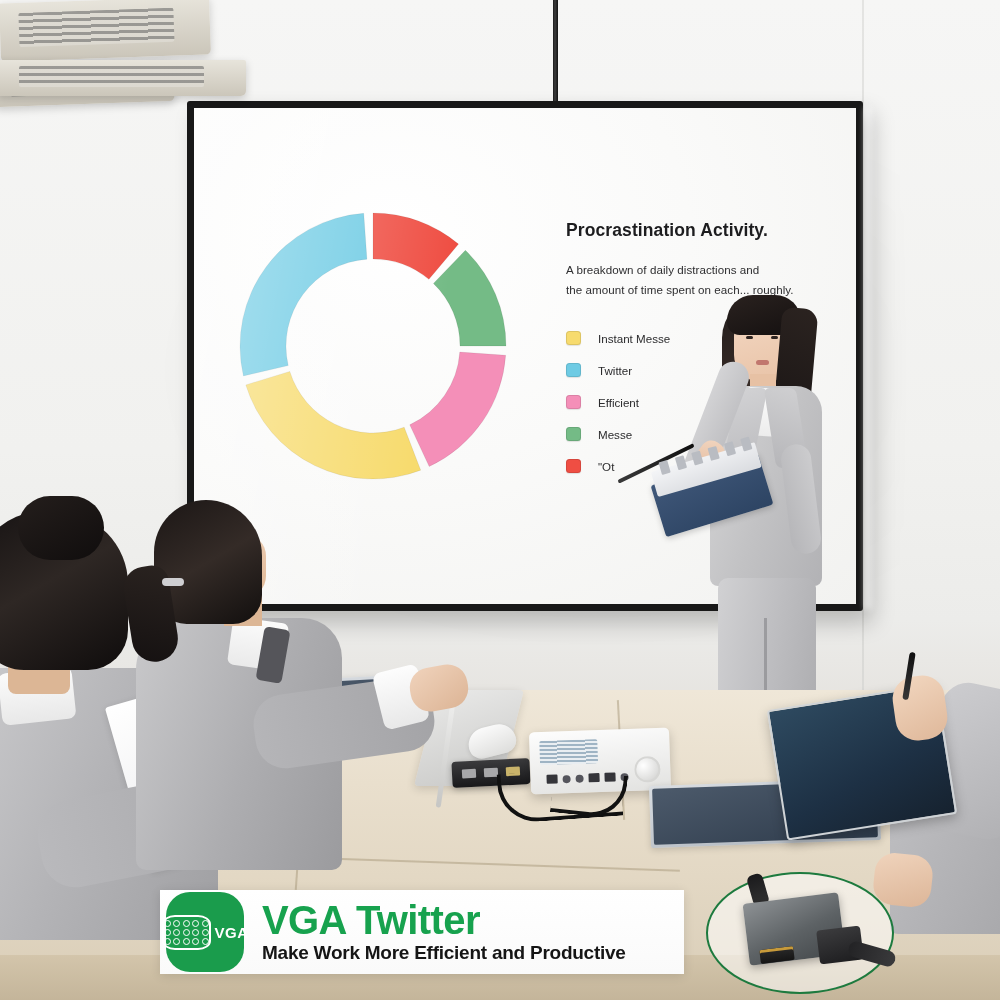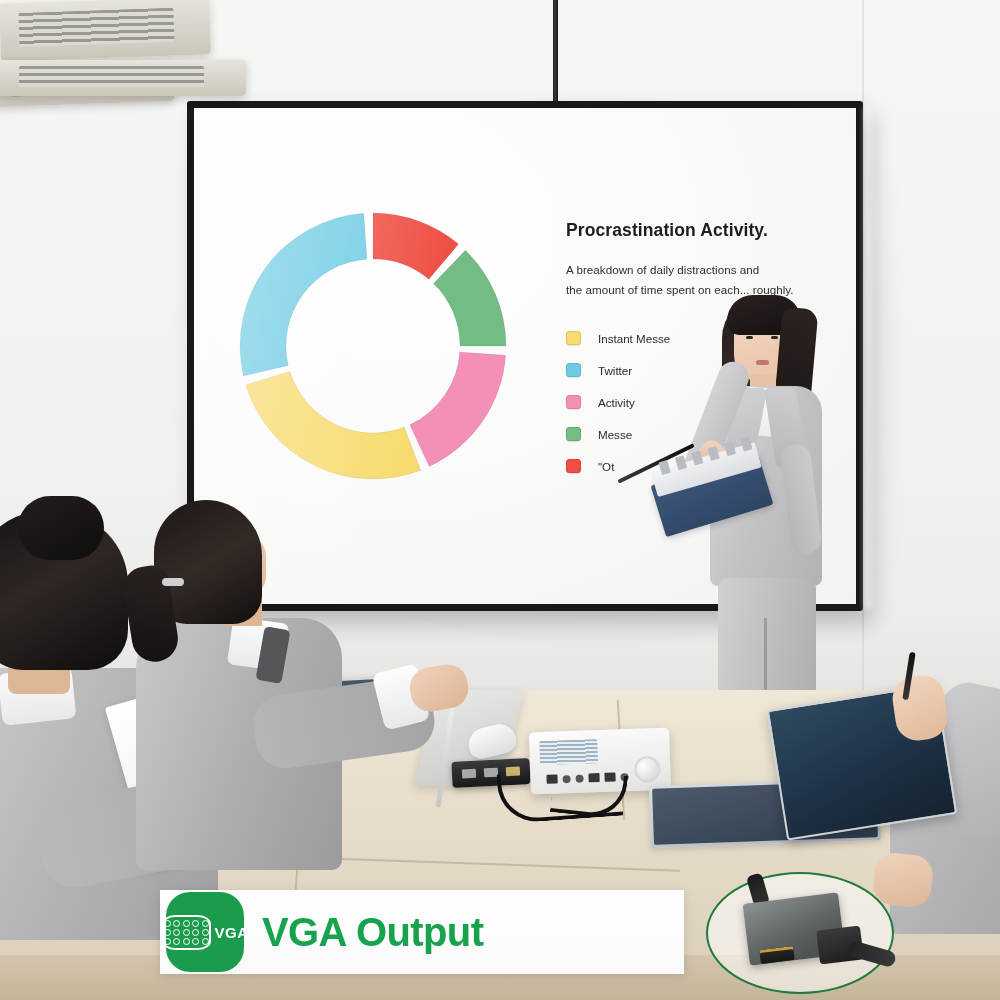--- a/index.html
+++ b/index.html
@@ -481,21 +481,21 @@
             <div class="legend-row">
               <span class="swatch" style="background:#f7db6e"></span>
               <span class="legend-label">Instant Messe</span>
             </div>
             <div class="legend-row">
               <span class="swatch" style="background:#6ecbe4"></span>
               <span class="legend-label">Twitter</span>
             </div>
             <div class="legend-row">
               <span class="swatch" style="background:#f48fb8"></span>
-              <span class="legend-label">Activity</span>
+              <span class="legend-label">Efficient</span>
             </div>
             <div class="legend-row">
               <span class="swatch" style="background:#74bb86"></span>
               <span class="legend-label">Messe</span>
             </div>
             <div class="legend-row">
               <span class="swatch" style="background:#ef4e43"></span>
               <span class="legend-label">"Ot</span>
             </div>
           </div>
@@ -648,21 +648,22 @@
             <i></i>
             <i></i>
             <i></i>
             <i></i>
             <i></i>
           </span>
       </div>
       <div class="vga-badge-text">VGA</div>
     </div>
     <div class="banner-text">
-      <p class="banner-title">VGA Output</p>
+      <p class="banner-title">VGA Twitter</p>
+      <p class="banner-sub">Make Work More Efficient and Productive</p>
     </div>
   </div>
 
   <div class="product">
     <div class="product-ring"></div>
     <div class="adapter-cable-top"></div>
     <div class="adapter-body"></div>
     <div class="adapter-hdmi"></div>
     <div class="adapter-vga"></div>
     <div class="adapter-cable-r"></div>

